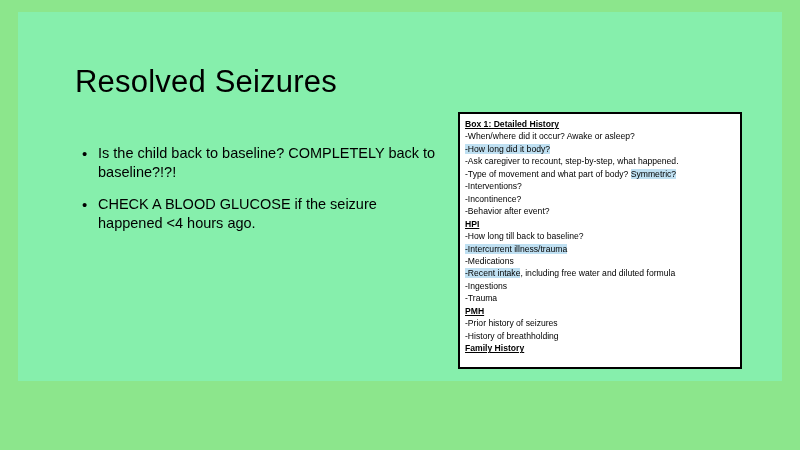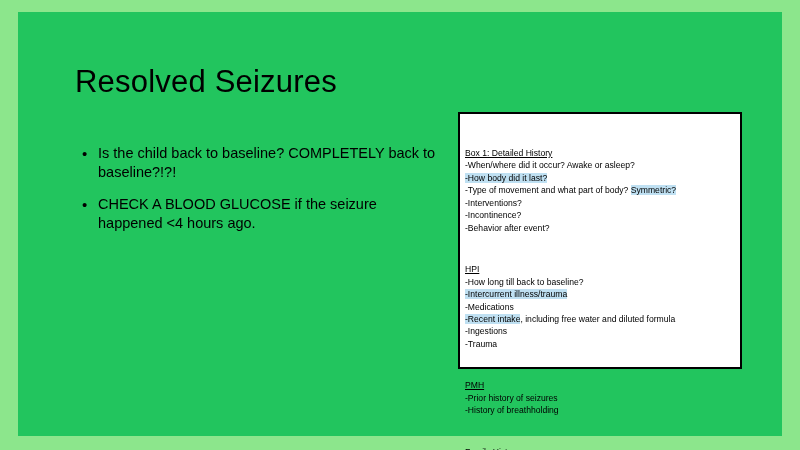--- a/index.html
+++ b/index.html
@@ -11,22 +11,22 @@
     height: 450px;
     background: #8ce68c;
     font-family: "Liberation Sans", sans-serif;
     overflow: hidden;
   }
   .slide {
     position: absolute;
     left: 18px;
     top: 12px;
     width: 764px;
-    height: 424px;
-    background: #22c55e;
+    height: 369px;
+    background: #86efac;
   }
   .slide-title {
     position: absolute;
     left: 57px;
     top: 52px;
     font-size: 31px;
     font-weight: 400;
     color: #000000;
     letter-spacing: 0.2px;
     white-space: nowrap;
@@ -66,23 +66,22 @@
   .box-line {
     font-size: 8.6px;
     line-height: 1.45;
     color: #000000;
     white-space: nowrap;
   }
   .hl {
     background: #bfe0f2;
   }
   .box-line.head {
-    font-weight: normal;
+    font-weight: bold;
     text-decoration: underline;
-    margin-top: 29px;
   }
 </style>
 </head>
 <body>
 
 <div class="slide">
 
   <div class="slide-title">Resolved Seizures</div>
 
   <div class="bullets">
@@ -93,21 +92,22 @@
     <div class="bullet">
       <span class="dot">•</span>
       <span>CHECK A BLOOD GLUCOSE if the seizure happened &lt;4 hours ago.</span>
     </div>
   </div>
 
   <div class="box">
     <div class="box-line head">Box 1: Detailed History</div>
     <div id="box-lines">
         <div class="box-line"><span>-When/where did it occur? Awake or asleep?</span></div>
-        <div class="box-line"><span class="hl">-How body did it last?</span></div>
+        <div class="box-line"><span class="hl">-How long did it body?</span></div>
+        <div class="box-line"><span>-Ask caregiver to recount, step-by-step, what happened.</span></div>
         <div class="box-line"><span>-Type of movement and what part of body? </span><span class="hl">Symmetric?</span><span></span></div>
         <div class="box-line"><span>-Interventions?</span></div>
         <div class="box-line"><span>-Incontinence?</span></div>
         <div class="box-line"><span>-Behavior after event?</span></div>
         <div class="box-line head"><span>HPI</span></div>
         <div class="box-line"><span>-How long till back to baseline?</span></div>
         <div class="box-line"><span class="hl">-Intercurrent illness/trauma</span></div>
         <div class="box-line"><span>-Medications</span></div>
         <div class="box-line"><span></span><span class="hl">-Recent intake</span><span>, including free water and diluted formula</span></div>
         <div class="box-line"><span>-Ingestions</span></div>

